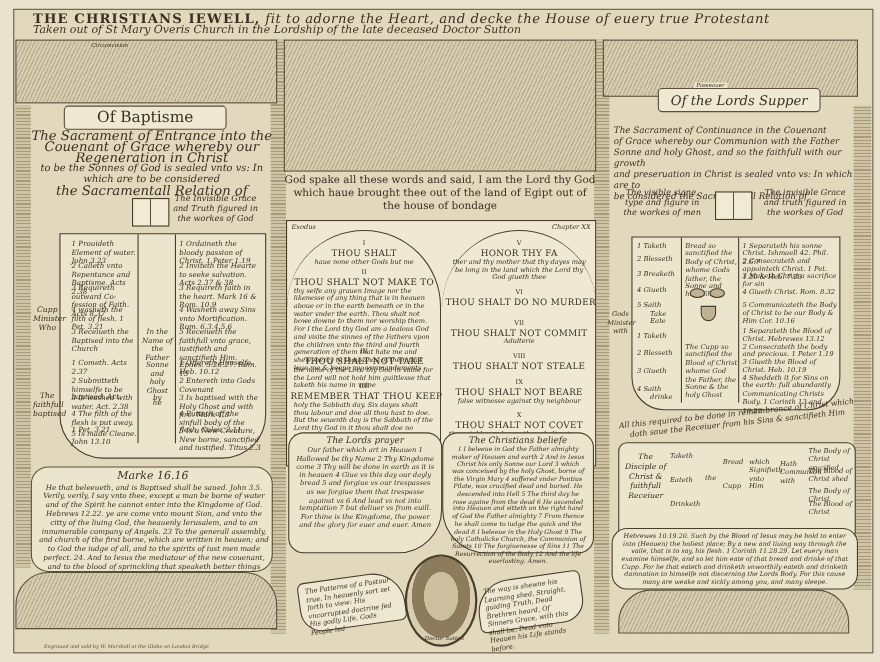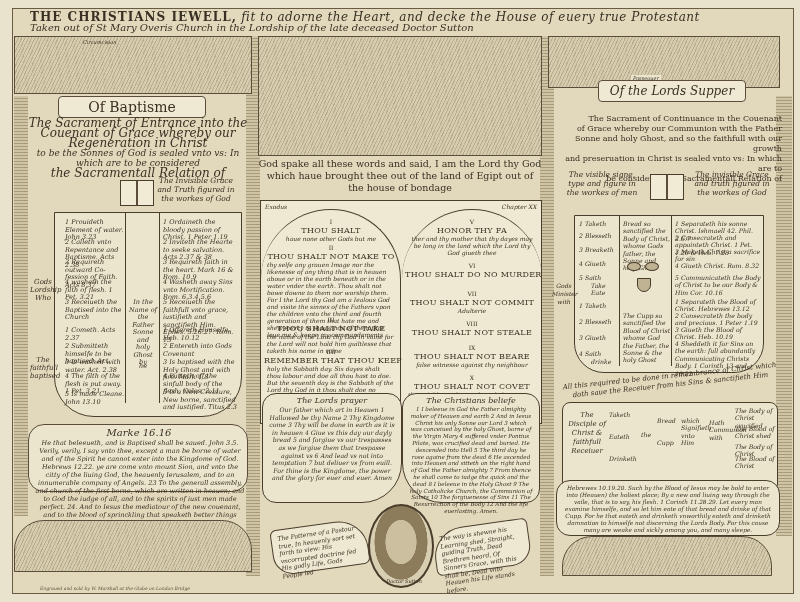--- a/index.html
+++ b/index.html
@@ -22,21 +22,21 @@
   .left-signs { position: absolute; left: 36px; top: 172px; width: 200px; height: 40px; }
   .left-signs .l, .left-signs .r { position: absolute; width: 80px; font-size: 7.5px; font-style: italic; line-height: 9px; text-align: center; }
   .left-signs .l { left: 0; top: 4px; }
   .left-signs .r { right: 0; top: 4px; }
   .book-icon { position: absolute; width: 34px; height: 26px; border: 1px solid #4a3d2c; background: linear-gradient(90deg, #f1ebd6 0 48%, #5b4d3a 48% 52%, #f1ebd6 52%); }
 
   .left-table { position: absolute; left: 54px; top: 212px; width: 188px; height: 205px; border: 1px solid #4a3d2c; background: #ece5ce; border-radius: 0 0 40px 40px; }
   .lt-row { position: absolute; font-size: 6.5px; font-style: italic; line-height: 7.5px; }
   .lt-side { position: absolute; font-size: 7px; font-style: italic; text-align: center; line-height: 8px; }
 
-  .marke-box { position: absolute; left: 28px; top: 424px; width: 220px; height: 68px; }
+  .marke-box { position: absolute; left: 28px; top: 424px; width: 220px; height: 96px; }
   .marke-title { position: absolute; left: 0; top: 2px; width: 220px; text-align: center; font-size: 10px; font-style: italic; }
   .marke-text { position: absolute; left: 6px; top: 14px; width: 210px; font-size: 6.5px; font-style: italic; line-height: 8px; text-align: center; }
   .left-bottom-scene { position: absolute; left: 14px; top: 520px; width: 238px; height: 52px; border-radius: 30px 30px 0 0; }
 
   
   .center-scene { position: absolute; left: 258px; top: 36px; width: 284px; height: 120px; }
   .god-spake { position: absolute; left: 258px; top: 158px; width: 284px; font-size: 9.5px; line-height: 12px; text-align: center; }
   .decalogue { position: absolute; left: 260px; top: 184px; width: 282px; height: 224px; border: 1px solid #4a3d2c; background: #efe9d3; margin-top: 16px; }
   .deca-label-l { position: absolute; left: 4px; top: 2px; font-size: 6px; font-style: italic; }
   .deca-label-r { position: absolute; right: 4px; top: 2px; font-size: 6px; font-style: italic; text-align: right; line-height: 7px; }
@@ -55,21 +55,21 @@
 
   .portrait { position: absolute; left: 368px; top: 504px; width: 66px; height: 84px; border-radius: 50%; border: 2px solid #4a3d2c; background: radial-gradient(ellipse at 50% 45%, #cbbf9f 0 35%, #8c7c5c 36% 60%, #d8ceb1 61%); }
   .portrait-ring { position: absolute; left: 0; top: 0; width: 100%; height: 100%; font-size: 5px; font-style: italic; }
   .banner-l { position: absolute; left: 272px; top: 524px; width: 96px; height: 46px; background: #eee8d2; border: 1px solid #4a3d2c; border-radius: 6px 30px 6px 20px; transform: rotate(-8deg); }
   .banner-r { position: absolute; left: 434px; top: 524px; width: 96px; height: 46px; background: #eee8d2; border: 1px solid #4a3d2c; border-radius: 30px 6px 20px 6px; transform: rotate(-8deg); }
   .banner-text { font-size: 6px; font-style: italic; line-height: 7.5px; padding: 4px 6px; }
 
   
   .right-top-scene { position: absolute; left: 548px; top: 36px; width: 232px; height: 52px; }
   .supper-title { position: absolute; left: 598px; top: 80px; width: 148px; height: 22px; border: 1px solid #5b4d3a; background: #efe9d3; border-radius: 4px; text-align: center; font-size: 12px; line-height: 20px; font-style: italic; }
-  .supper-desc { position: absolute; left: 558px; top: 114px; width: 224px; font-size: 8px; line-height: 10px; text-align: right; }
+  .supper-desc { position: absolute; left: 558px; top: 114px; width: 224px; font-size: 8px; font-style: italic; line-height: 10px; text-align: left; }
   .right-signs { position: absolute; left: 562px; top: 168px; width: 210px; height: 40px; }
   .right-signs .l, .right-signs .r { position: absolute; width: 80px; font-size: 7.5px; font-style: italic; line-height: 9px; text-align: center; }
   .right-signs .l { left: 0; top: 2px; }
   .right-signs .r { right: 0; top: 2px; }
 
   .right-table { position: absolute; left: 574px; top: 215px; width: 190px; height: 158px; border: 1px solid #4a3d2c; background: #ece5ce; border-radius: 0 0 30px 30px; }
   .rt-cell { position: absolute; font-size: 6.2px; font-style: italic; line-height: 7.4px; }
 
   .right-remembrance { position: absolute; left: 560px; top: 372px; width: 220px; font-size: 7px; font-style: italic; text-align: center; line-height: 9px; transform: rotate(-6deg); }
   .disciple-box { position: absolute; left: 562px; top: 402px; width: 216px; height: 90px; border: 1px solid #4a3d2c; background: #ece5ce; border-radius: 8px; }
@@ -136,21 +136,21 @@
   <div class="lt-row" style="left:108px;top:86px;width:76px;">5 Receiueth the faithfull vnto grace, iustifieth and sanctifieth Him. Ephes. 5.26.27. Rom. 15</div>
   <div class="lt-row" style="left:108px;top:114px;width:76px;">1 Offereth Himselfe. Heb. 10.12</div>
   <div class="lt-row" style="left:108px;top:130px;width:76px;">2 Entereth into Gods Covenant</div>
   <div class="lt-row" style="left:108px;top:146px;width:76px;">3 Is baptised with the Holy Ghost and with fire. Mark 1.8</div>
   <div class="lt-row" style="left:108px;top:160px;width:76px;">4 Putteth off the sinfull body of the flesh. Colos. 2.11</div>
   <div class="lt-row" style="left:108px;top:176px;width:76px;">5 Is a New Creature, New borne, sanctified and iustified. Titus 2.3</div>
 
   <div class="lt-row" style="left:74px;top:86px;width:28px;text-align:center;">In the Name of the Father Sonne and holy Ghost by</div>
   <div class="lt-row" style="left:74px;top:150px;width:28px;text-align:center;">he</div>
 </div>
-<div class="lt-side" style="left:30px;top:278px;width:26px;">Gods Lordship Who</div>
+<div class="lt-side" style="left:30px;top:278px;width:26px;">Cupp Minister Who</div>
 <div class="lt-side" style="left:30px;top:356px;width:26px;">The faithfull baptised</div>
 
 <div class="cartouche marke-box">
   <div class="marke-title">Marke 16.16</div>
   <div class="marke-text">He that beleeueth, and is Baptised shall be saued. John 3.5. Verily, verily, I say vnto thee, except a man be borne of water and of the Spirit he cannot enter into the Kingdome of God. Hebrews 12.22. ye are come vnto mount Sion, and vnto the citty of the liuing God, the heauenly Ierusalem, and to an innumerable company of Angels. 23 To the generall assembly, and church of the first borne, which are written in heauen; and to God the iudge of all, and to the spirits of iust men made perfect. 24. And to Iesus the mediatour of the new couenant, and to the blood of sprinckling that speaketh better things than that of Abel.</div>
 </div>
 <div class="engraving left-bottom-scene"></div>
 
 <div class="engraving center-scene"></div>
 <div class="god-spake">

